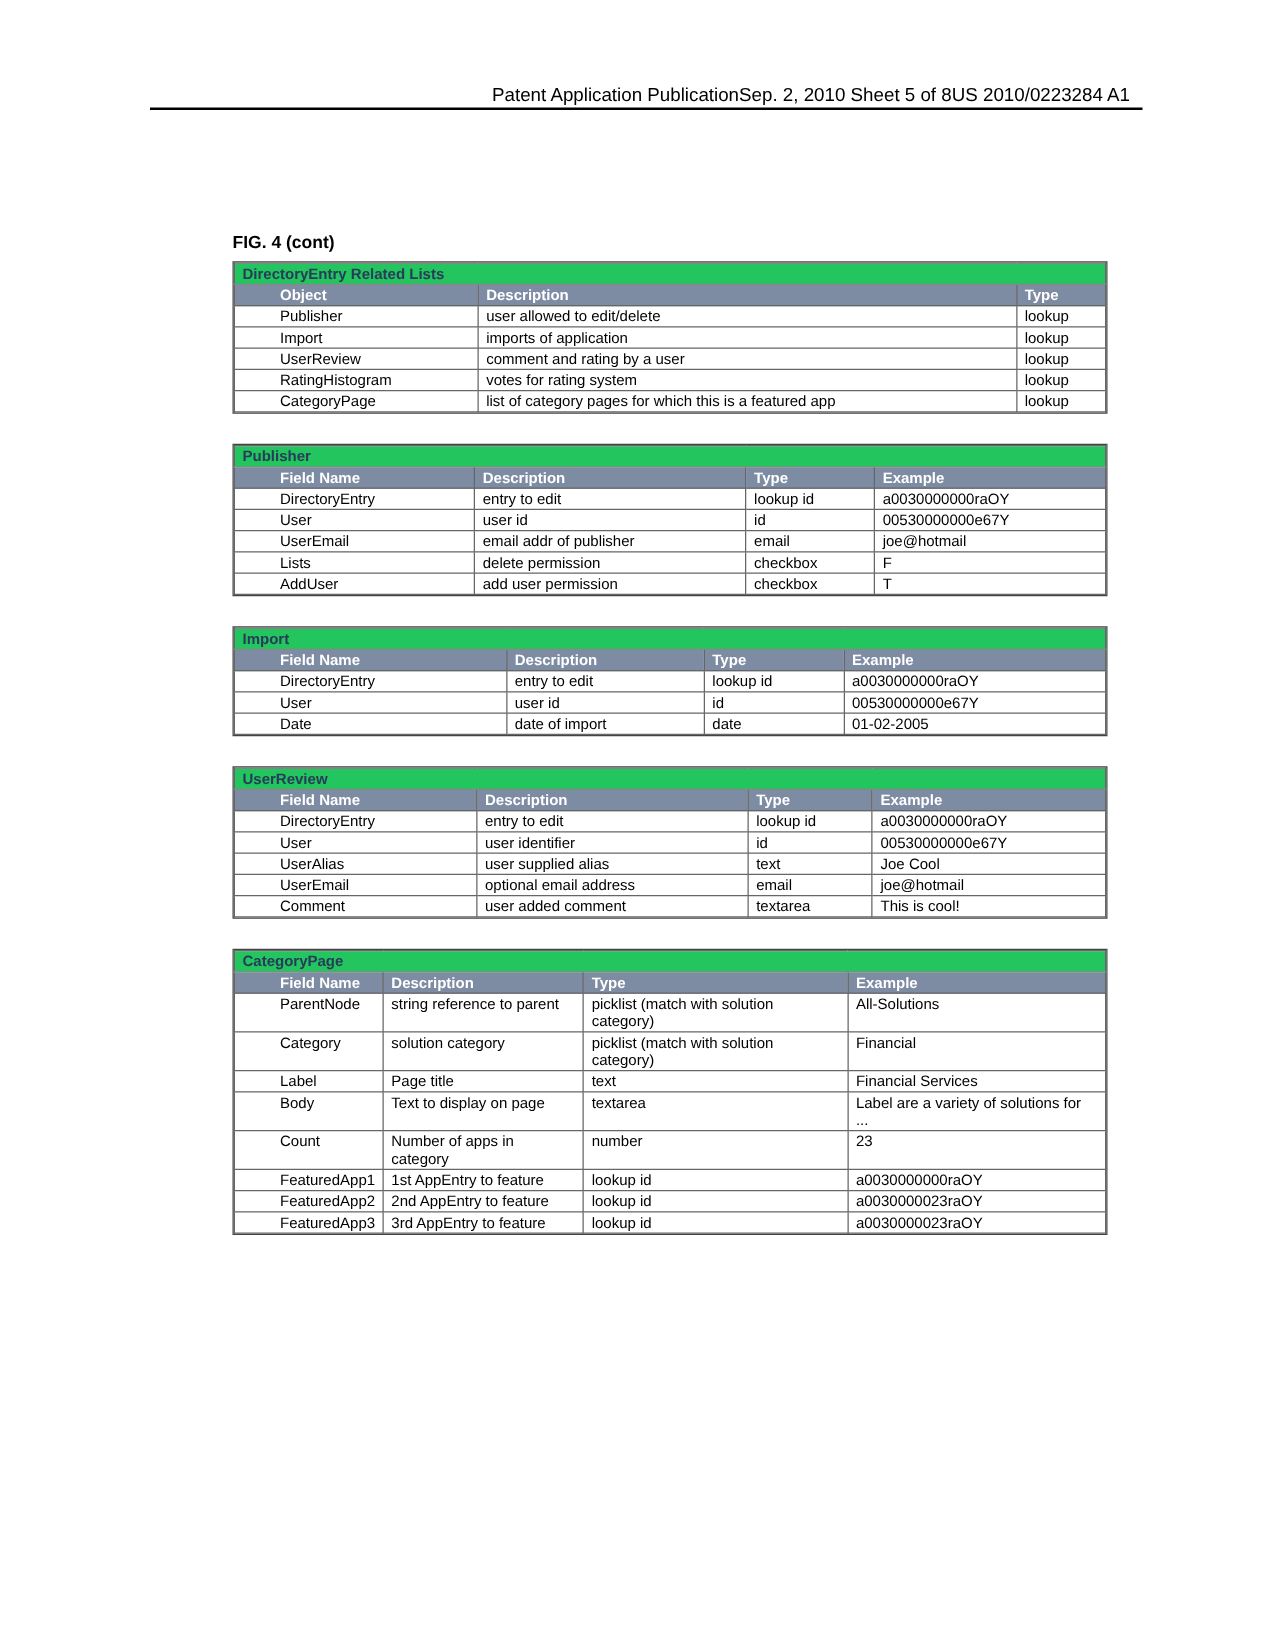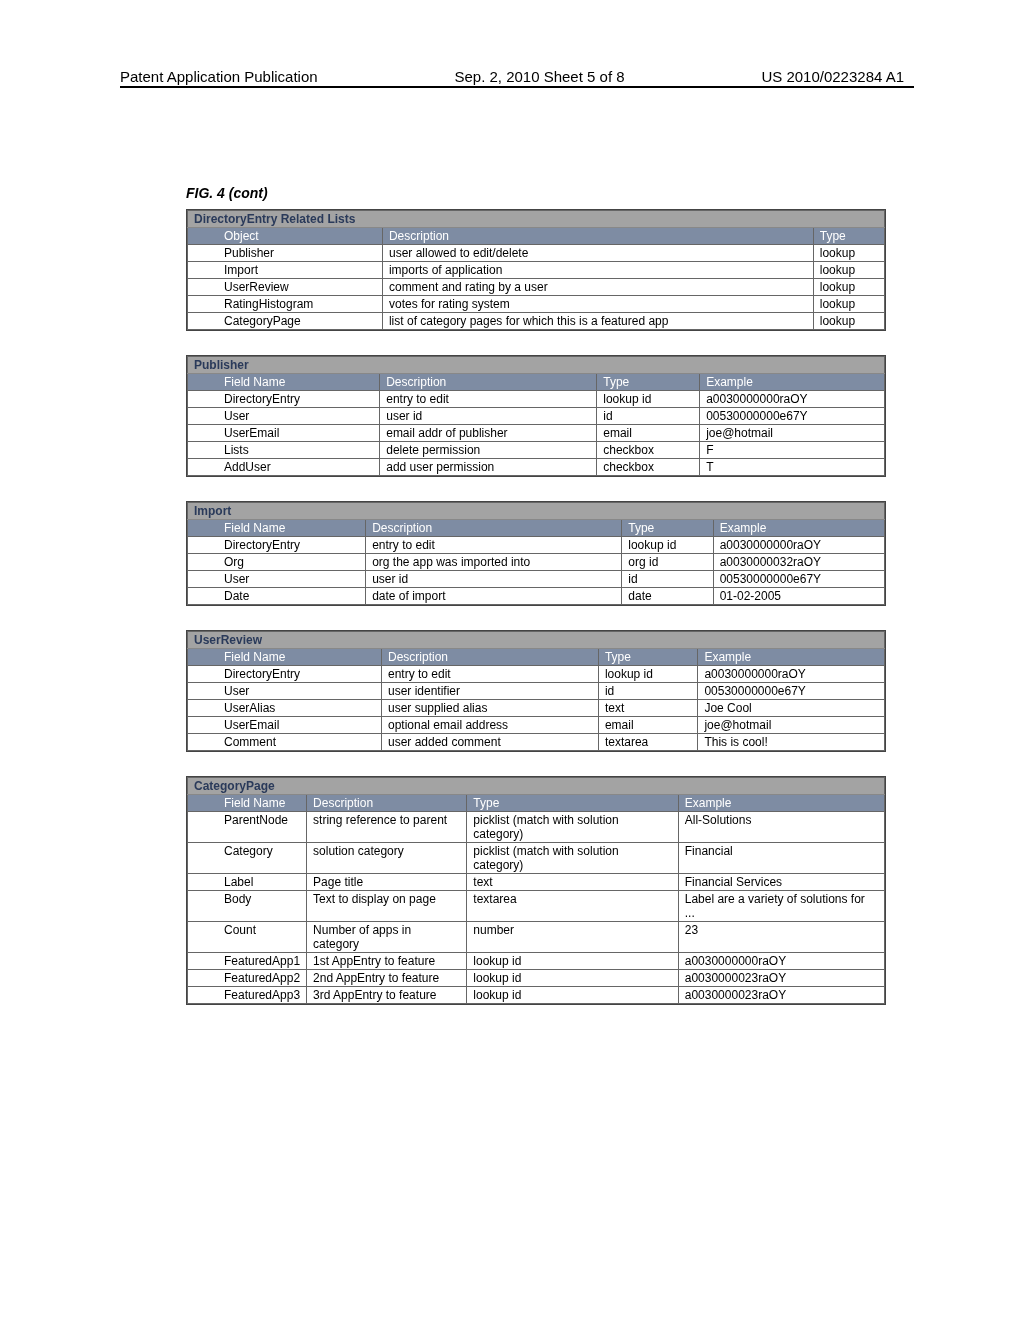--- a/index.html
+++ b/index.html
@@ -1,25 +1,25 @@
 <!DOCTYPE html>
 <html><head>
 <meta charset="utf-8">
 <style>
   html,body{margin:0;padding:0;background:#fff;font-family:Arial,Helvetica,sans-serif;color:#000}
   .page{width:1024px;height:1320px;box-sizing:border-box;padding:68px 90px 60px 90px;position:relative}
   .top-line{border-top:2px solid #000;position:absolute;top:86px;left:120px;right:110px}
-  .hdr{display:flex;justify-content:space-between;font-size:15px;font-weight:normal;margin:0 30px 0 30px}
+  .hdr{display:flex;justify-content:flex-end;font-size:15px;font-weight:normal;margin:0 30px 0 30px}
   .content{margin:100px 48px 0 96px}
-  .figlabel{font-weight:bold;font-style:italic;font-size:14px;margin:0 0 8px 0}
+  .figlabel{font-weight:bold;font-size:14px;margin:0 0 8px 0}
   .tblwrap{border:1px solid #444;margin-bottom:24px;font-size:12px;background:#fff}
   .tblwrap table{border-collapse:collapse;width:100%}
   .tblwrap td,.tblwrap th{border:1px solid #666;padding:1px 6px 1px 6px;text-align:left;vertical-align:top;font-weight:normal}
-  .sectionrow td{background:#a3a3a3;color:#2a3a5a;font-weight:bold;font-size:12px;border-bottom:1px solid #888}
-  .headrow td{background:#7e8ca3;color:#fff;font-weight:normal;font-size:12px}
+  .sectionrow td{background:#22c55e;color:#2a3a5a;font-weight:bold;font-size:12px;border-bottom:1px solid #888}
+  .headrow td{background:#7e8ca3;color:#fff;font-weight:bold;font-size:12px}
   .tblwrap td.c1{padding-left:36px}
 </style>
 </head>
 <body>
 
 <div class="page">
   <div class="hdr">
     <span>Patent Application Publication</span>
     <span>Sep. 2, 2010   Sheet 5 of 8</span>
     <span>US 2010/0223284 A1</span>
@@ -127,26 +127,20 @@
           <td>Type</td>
           <td>Example</td>
         </tr>
         <tr>
               <td class="c1">DirectoryEntry</td>
               <td>entry to edit</td>
               <td>lookup id</td>
               <td>a0030000000raOY</td>
             </tr>
         <tr>
-              <td class="c1">Org</td>
-              <td>org the app was imported into</td>
-              <td>org id</td>
-              <td>a0030000032raOY</td>
-            </tr>
-        <tr>
               <td class="c1">User</td>
               <td>user id</td>
               <td>id</td>
               <td>00530000000e67Y</td>
             </tr>
         <tr>
               <td class="c1">Date</td>
               <td>date of import</td>
               <td>date</td>
               <td>01-02-2005</td>

